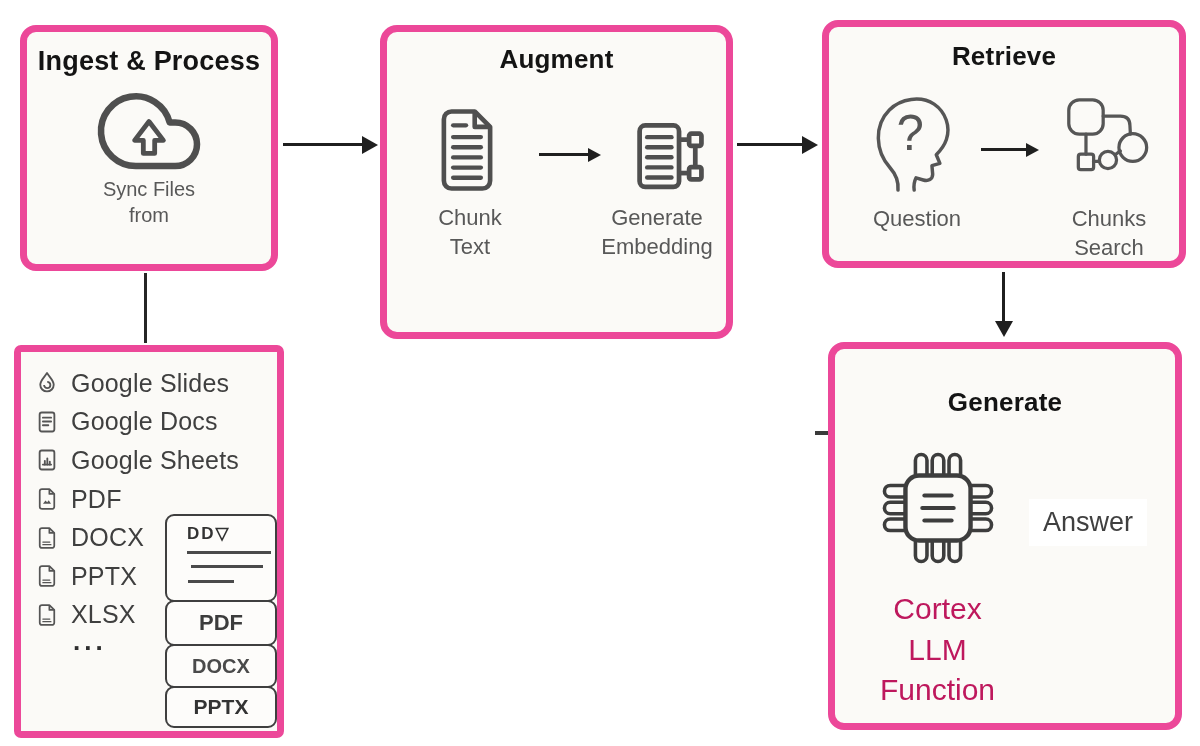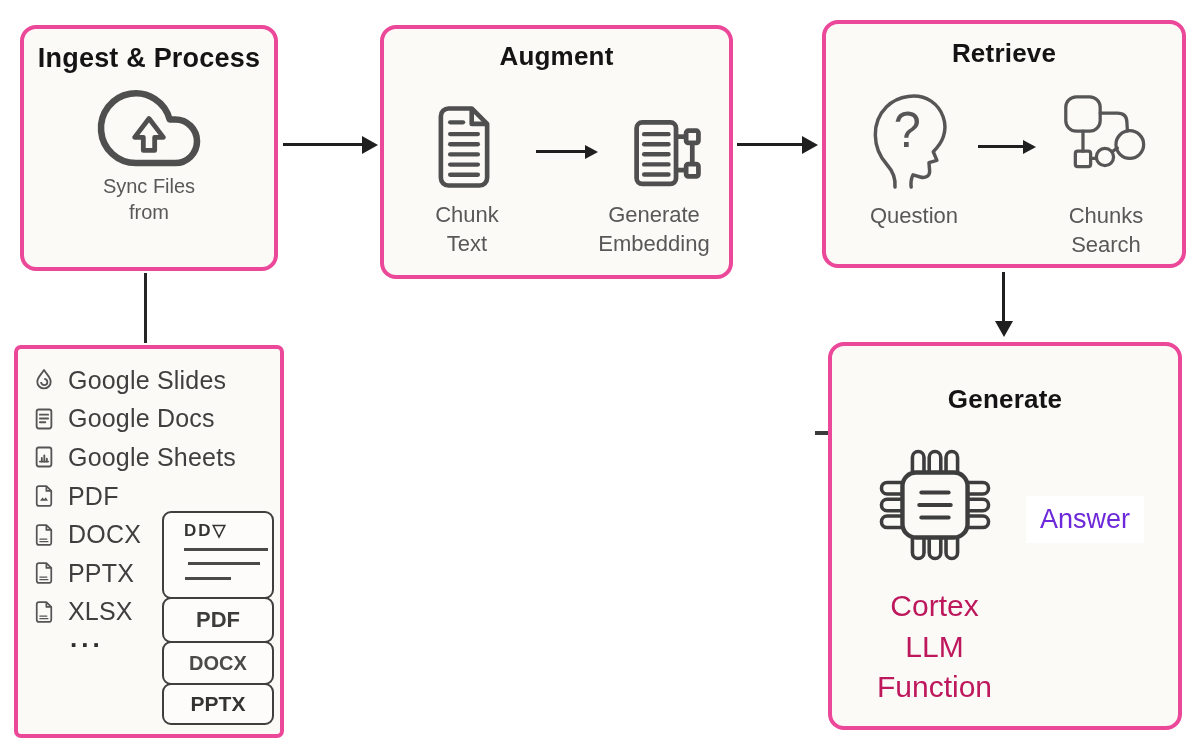--- a/index.html
+++ b/index.html
@@ -1,53 +1,53 @@
 <!DOCTYPE html>
 <html><head>
 <meta charset="utf-8">
 <style>
   html,body { margin:0; padding:0; background:#ffffff; }
   body { width:1200px; height:746px; font-family:"Liberation Sans", sans-serif; }
   .canvas { position:relative; width:1200px; height:746px; background:#ffffff; overflow:hidden; }
 
   .panel {
     position:absolute; box-sizing:border-box;
-    background:#fbfaf7; border:4px solid #ec4899; border-radius:16px;
+    background:#fbfaf7; border:7px solid #ec4899; border-radius:16px;
   }
   .panel h2 { margin:0; text-align:center; font-size:26px; font-weight:700; color:#141414; letter-spacing:.2px; }
 
   
   .ingest { left:20px; top:25px; width:258px; height:246px; display:flex; flex-direction:column; align-items:center; }
   .ingest h2 { margin-top:14px; font-size:27px; }
   .ingest svg { margin-top:4px; }
   .caption { text-align:center; font-size:20px; line-height:1.28; color:#585858; }
 
   
-  .augment { left:380px; top:25px; width:353px; height:254px; }
+  .augment { left:380px; top:25px; width:353px; height:314px;border-radius:17px; }
   .augment h2 { margin-top:12px; }
   .aug-doc-icon   { position:absolute; left:43px;  top:70px; }
   .aug-emb-icon   { position:absolute; left:240px; top:82px; }
   .aug-doc-label  { position:absolute; left:8px;   top:172px; width:150px; }
   .aug-emb-label  { position:absolute; left:180px; top:172px; width:180px; }
   .step-label { text-align:center; font-size:22px; line-height:1.3; color:#585858; }
 
   
   .retrieve { left:822px; top:20px; width:364px; height:248px; }
   .retrieve h2 { margin-top:14px; }
   .ret-head-icon    { position:absolute; left:38px;  top:62px; }
   .ret-cluster-icon { position:absolute; left:232px; top:68px; }
   .ret-q-label { position:absolute; left:0;     top:178px; width:176px; }
   .ret-s-label { position:absolute; left:202px; top:178px; width:156px; }
 
   
   .generate { left:828px; top:342px; width:354px; height:388px; }
   .generate h2 { margin-top:38px; }
   .gen-chip-block { position:absolute; left:0; top:96px; width:205px; display:flex; flex-direction:column; align-items:center; }
   .gen-fn-label { margin-top:18px; text-align:center; font-size:30px; line-height:1.35; color:#be185d; }
-  .gen-answer { position:absolute; left:194px; top:150px; background:#ffffff; padding:8px 14px; font-size:27px; color:#6d28d9; }
+  .gen-answer { position:absolute; left:194px; top:150px; background:#ffffff; padding:8px 14px; font-size:27px; color:#404040; }
 
   
   .filelist { left:14px; top:345px; width:270px; height:393px; padding-top:12px;border-radius:7px; }
   .src-row { display:flex; align-items:center; height:38.6px; padding-left:13px; }
   .src-row .lbl { margin-left:11px; font-size:25px; color:#3f3f3f; letter-spacing:.2px; white-space:nowrap; }
   .src-more { padding-left:52px; font-size:26px; font-weight:700; color:#2e2e2e; letter-spacing:4px; margin-top:-8px; }
 
   
   .stack { position:absolute; left:144px; top:164px; width:112px; }
   .card { box-sizing:border-box; border:2.5px solid #3f3f3f; border-radius:9px; background:#fdfcfa; margin-top:-2px; position:relative; }

